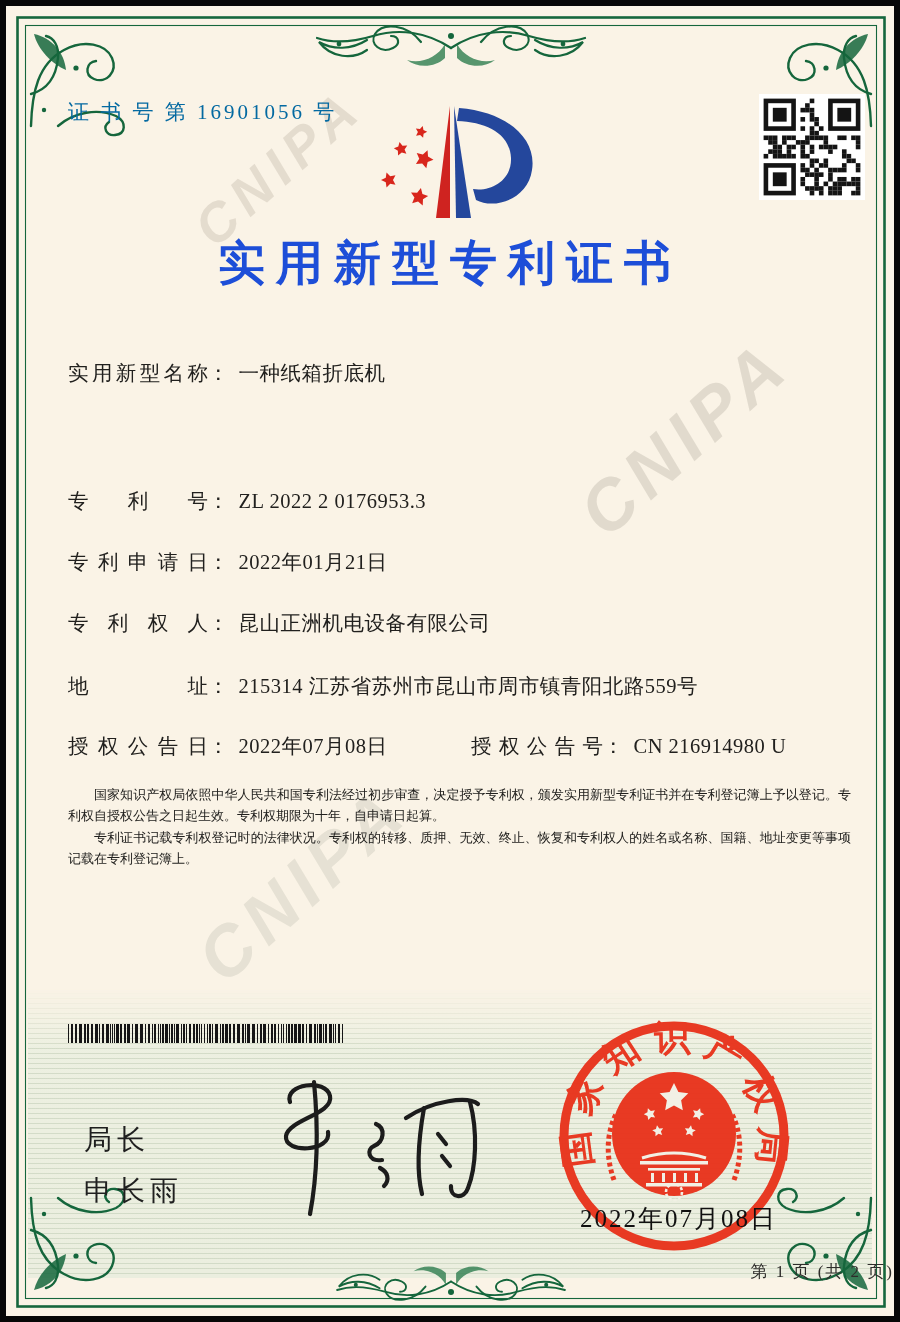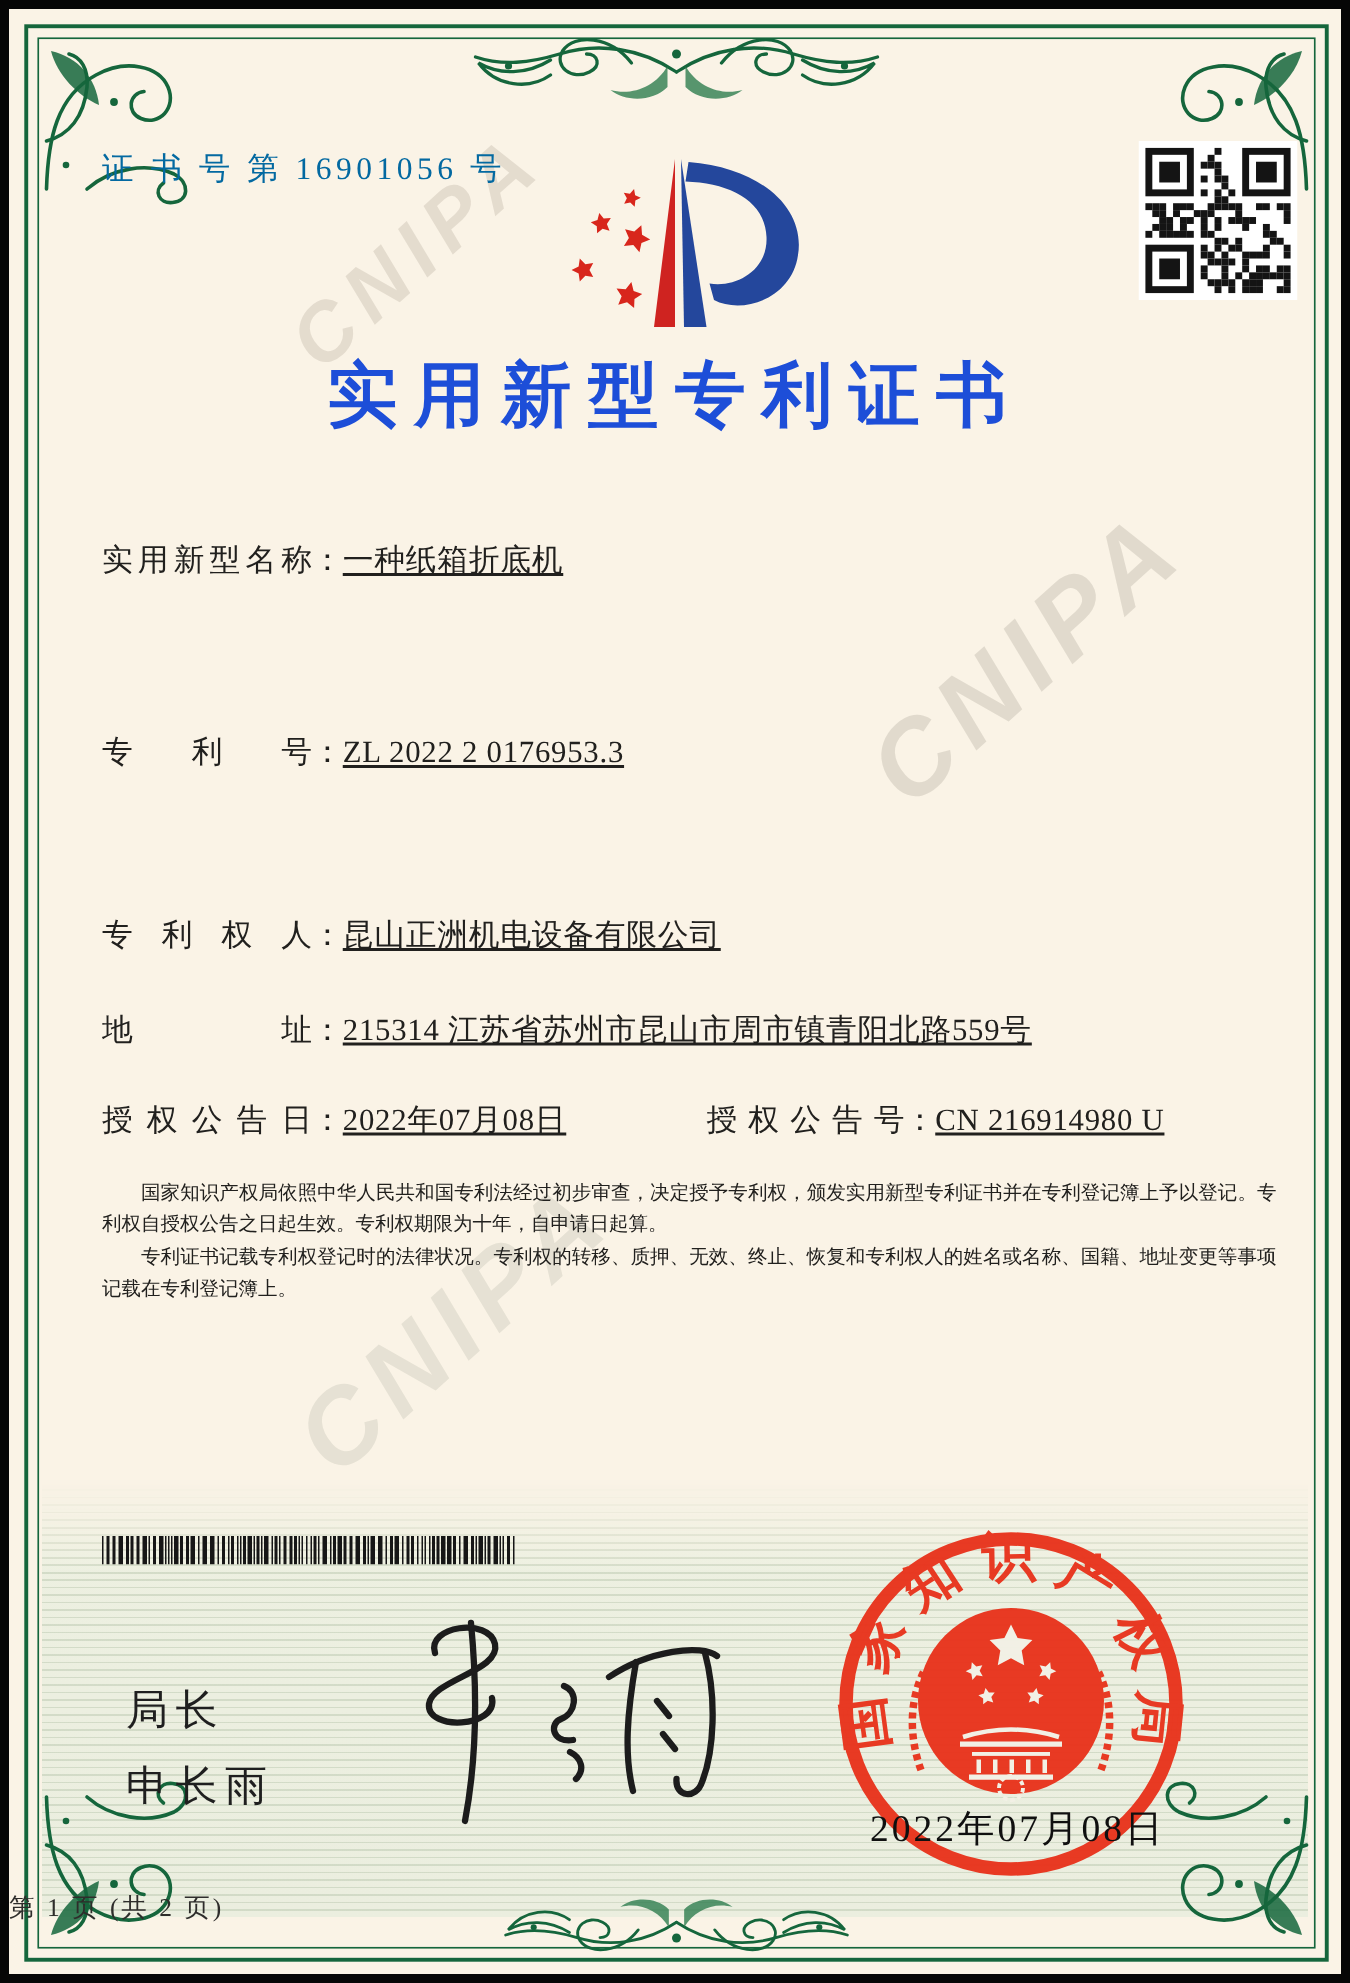--- a/index.html
+++ b/index.html
@@ -15,34 +15,34 @@
   .frame{position:absolute;inset:0;z-index:3;pointer-events:none;}
   .wm{position:absolute;z-index:2;font-style:italic;font-weight:bold;font-family:"Liberation Sans",sans-serif;
       transform:rotate(-42deg);letter-spacing:8px;white-space:nowrap;}
   .certno{position:absolute;top:92px;left:62px;font-size:21px;letter-spacing:3px;color:#0369a1;z-index:4;}
   .title{position:absolute;top:226px;left:0;right:0;text-align:center;font-size:47px;font-weight:bold;
          letter-spacing:11px;color:#1d4ed8;z-index:4;}
   .frow{position:absolute;left:62px;font-size:20.5px;color:#21201e;z-index:4;white-space:nowrap;}
   .flabel{display:inline-block;width:140px;text-align:justify;text-align-last:justify;vertical-align:top;}
   .flabel2{display:inline-block;width:132px;text-align:justify;text-align-last:justify;vertical-align:top;}
   .fcolon{display:inline-block;}
-  .fvalue{margin-left:0;letter-spacing:.5px;text-decoration:underline;}
+  .fvalue{margin-left:10px;letter-spacing:.5px;}
   .fgroup2{position:absolute;left:403px;top:0;white-space:nowrap;}
   .bodytext{position:absolute;top:778px;left:62px;width:783px;font-size:13px;line-height:1.64;
             text-align:justify;color:#21201e;z-index:4;}
   .bodytext p{margin:0;text-indent:2em;}
   .barcode{position:absolute;left:62px;top:1018px;z-index:4;}
   .signer{position:absolute;left:78px;top:1120px;z-index:4;font-family:"Liberation Sans",sans-serif;
           font-size:28px;color:#1f1f1f;letter-spacing:5px;line-height:1.0;}
   .signer div{margin-bottom:23px;}
   .signature{position:absolute;left:222px;top:1066px;z-index:4;}
   .seal{position:absolute;left:548px;top:1012px;z-index:4;opacity:.96;}
   .sealdate{position:absolute;left:574px;top:1196px;width:220px;z-index:5;font-size:25px;color:#101010;
             letter-spacing:2px;white-space:nowrap;}
-  .footer{position:absolute;left:0;right:0;top:1254px;text-align:left;font-size:17px;color:#2e2d2b;z-index:4;letter-spacing:2px;}
+  .footer{position:absolute;left:0;right:0;top:1254px;text-align:right;font-size:17px;color:#2e2d2b;z-index:4;letter-spacing:2px;}
 </style>
 </head>
 <body>
 
 <div class="paper">
 
   <div class="guilloche"></div>
 
   <div class="wm" style="left:170px;top:130px;font-size:54px;color:rgba(165,155,138,.26);">CNIPA</div>
   <div class="wm" style="left:552px;top:392px;font-size:70px;color:rgba(170,163,148,.30);">CNIPA</div>
@@ -240,20 +240,23 @@
   </svg>
 
   <div class="title">实用新型专利证书</div>
 
   <div class="frow" style="top:353px">
     <span class="flabel">实用新型名称</span><span class="fcolon">：</span><span class="fvalue">一种纸箱折底机</span>
   </div>
   <div class="frow" style="top:481px">
     <span class="flabel">专利号</span><span class="fcolon">：</span><span class="fvalue">ZL 2022 2 0176953.3</span>
   </div>
+  <div class="frow" style="top:542px">
+    <span class="flabel">专利申请日</span><span class="fcolon">：</span><span class="fvalue">2022年01月21日</span>
+  </div>
   <div class="frow" style="top:603px">
     <span class="flabel">专利权人</span><span class="fcolon">：</span><span class="fvalue">昆山正洲机电设备有限公司</span>
   </div>
   <div class="frow" style="top:666px">
     <span class="flabel">地址</span><span class="fcolon">：</span><span class="fvalue">215314 江苏省苏州市昆山市周市镇青阳北路559号</span>
   </div>
   <div class="frow" style="top:726px;width:783px;">
     <span class="flabel">授权公告日</span><span class="fcolon">：</span><span class="fvalue">2022年07月08日</span>
     <span class="fgroup2">
       <span class="flabel2">授权公告号</span><span class="fcolon">：</span><span class="fvalue">CN 216914980 U</span>

